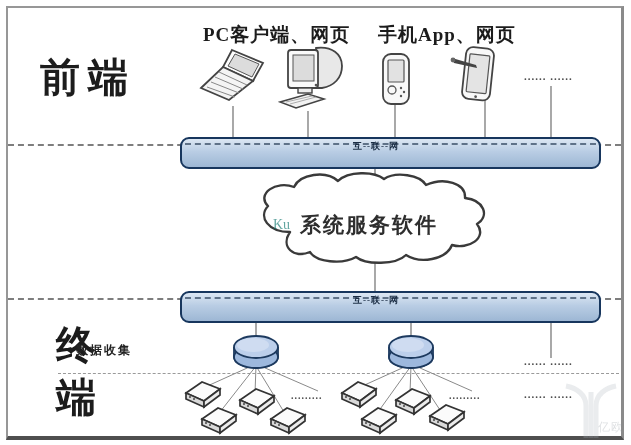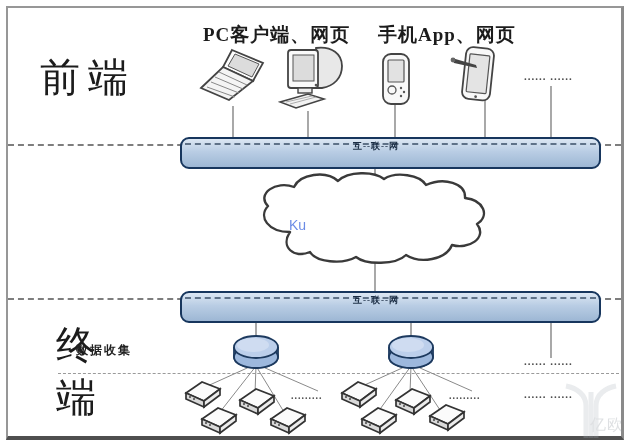--- a/index.html
+++ b/index.html
@@ -6,21 +6,21 @@
   #canvas{
     position:relative;width:631px;height:445px;background:#ffffff;
     font-family:"Liberation Serif","DejaVu Serif",serif;overflow:hidden;
   }
   .frame{
     position:absolute;left:6px;top:6px;width:613px;height:428px;
     border:2px solid #979797;border-bottom:4px solid #4f4f4f;border-right:3px solid #8a8a8a;
     background:transparent;pointer-events:none;
   }
   .tier-label{
-    position:absolute;color:#1c1c1c;font-size:40px;letter-spacing:8px;font-weight:400;white-space:nowrap;
+    position:absolute;color:#1c1c1c;font-size:40px;letter-spacing:8px;font-weight:700;white-space:nowrap;
   }
   .sub-label{
     position:absolute;color:#222;font-size:12px;font-weight:700;letter-spacing:2px;white-space:nowrap;
   }
   .icon-label{
     position:absolute;color:#1c1c1c;font-size:19px;font-weight:600;letter-spacing:1px;white-space:nowrap;
   }
   .divider{
     position:absolute;height:0;border-top:2px dashed #7e7e7e;z-index:1;
   }
@@ -41,32 +41,32 @@
   .dots{
     position:absolute;color:#4a4a4a;font-size:11px;font-weight:700;letter-spacing:1px;
     white-space:nowrap;z-index:2;
   }
   .cloud-wrap{position:absolute;left:248px;top:170px;width:250px;height:100px;z-index:3;}
   .cloud-text{
     position:absolute;left:300px;top:211px;font-size:21px;color:#2e2e2e;font-weight:600;
     letter-spacing:2px;z-index:4;white-space:nowrap;
   }
   .cloud-watermark{
-    position:absolute;left:289px;top:217px;font-size:14px;color:#1d4ed8;opacity:0.65;
-    z-index:3;font-family:Liberation Sans, sans-serif;white-space:nowrap;
+    position:absolute;left:273px;top:217px;font-size:14px;color:#0f766e;opacity:0.65;
+    z-index:3;font-family:Liberation Serif, serif;white-space:nowrap;
   }
   .dev{position:absolute;width:38px;height:30px;z-index:3;}
   .hub{position:absolute;width:48px;height:38px;z-index:3;}
   svg{display:block;}
   #wires{position:absolute;left:0;top:0;z-index:2;}
   .logo-watermark{
     position:absolute;left:556px;top:372px;width:70px;height:66px;opacity:0.28;z-index:1;
   }
   .logo-text{
-    position:absolute;right:2px;bottom:2px;font-size:16px;color:#8d949c;
+    position:absolute;right:2px;bottom:2px;font-size:12px;color:#8d949c;
     font-family:"Liberation Sans",sans-serif;letter-spacing:1px;
   }
 </style>
 </head>
 <body>
 
 <div id="canvas">
 
   <svg id="wires" width="631" height="445">
     <g stroke="#6f6f6f" stroke-width="1.2" fill="none">
@@ -165,20 +165,21 @@
   <div class="bus" style="left:180px;top:137px;">
     <span class="bus-label">互--联--网</span>
   </div>
 
   <div class="cloud-wrap">
     <svg width="250" height="100" viewBox="0 0 250 100">
       <path d="M42,62 C20,62 10,47 20,36 C8,24 28,10 46,17 C52,4 78,0 90,11 C100,1 126,1 136,9 C148,1 172,5 178,15 C196,7 218,13 217,28 C236,30 242,46 229,54 C240,68 220,80 204,75 C198,90 172,94 158,85 C148,95 118,95 108,87 C94,95 68,92 62,82 C46,89 32,77 42,62 Z" fill="#ffffff" stroke="#3a3a3a" stroke-width="2.4" stroke-linejoin="round"></path>
     </svg>
   </div>
   <div class="cloud-watermark">Ku</div>
+  <div class="cloud-text">系统服务软件</div>
 
   <div class="bus" style="left:180px;top:291px;">
     <span class="bus-label">互--联--网</span>
   </div>
 
   <div class="hub" style="left:232px;top:333px;">
     <svg width="48" height="38" viewBox="0 0 48 38">
       <path d="M2,15 L2,24 A22,11 0 0 0 46,24 L46,15 Z" fill="#8fb0d8" stroke="#1d3a5f" stroke-width="1.8"></path>
       <ellipse cx="24" cy="24" rx="22" ry="11" fill="#9db8dd" stroke="#1d3a5f" stroke-width="1.8"></ellipse>
       <ellipse cx="24" cy="14" rx="22" ry="11" fill="#bccfeb" stroke="#1d3a5f" stroke-width="1.8"></ellipse>

